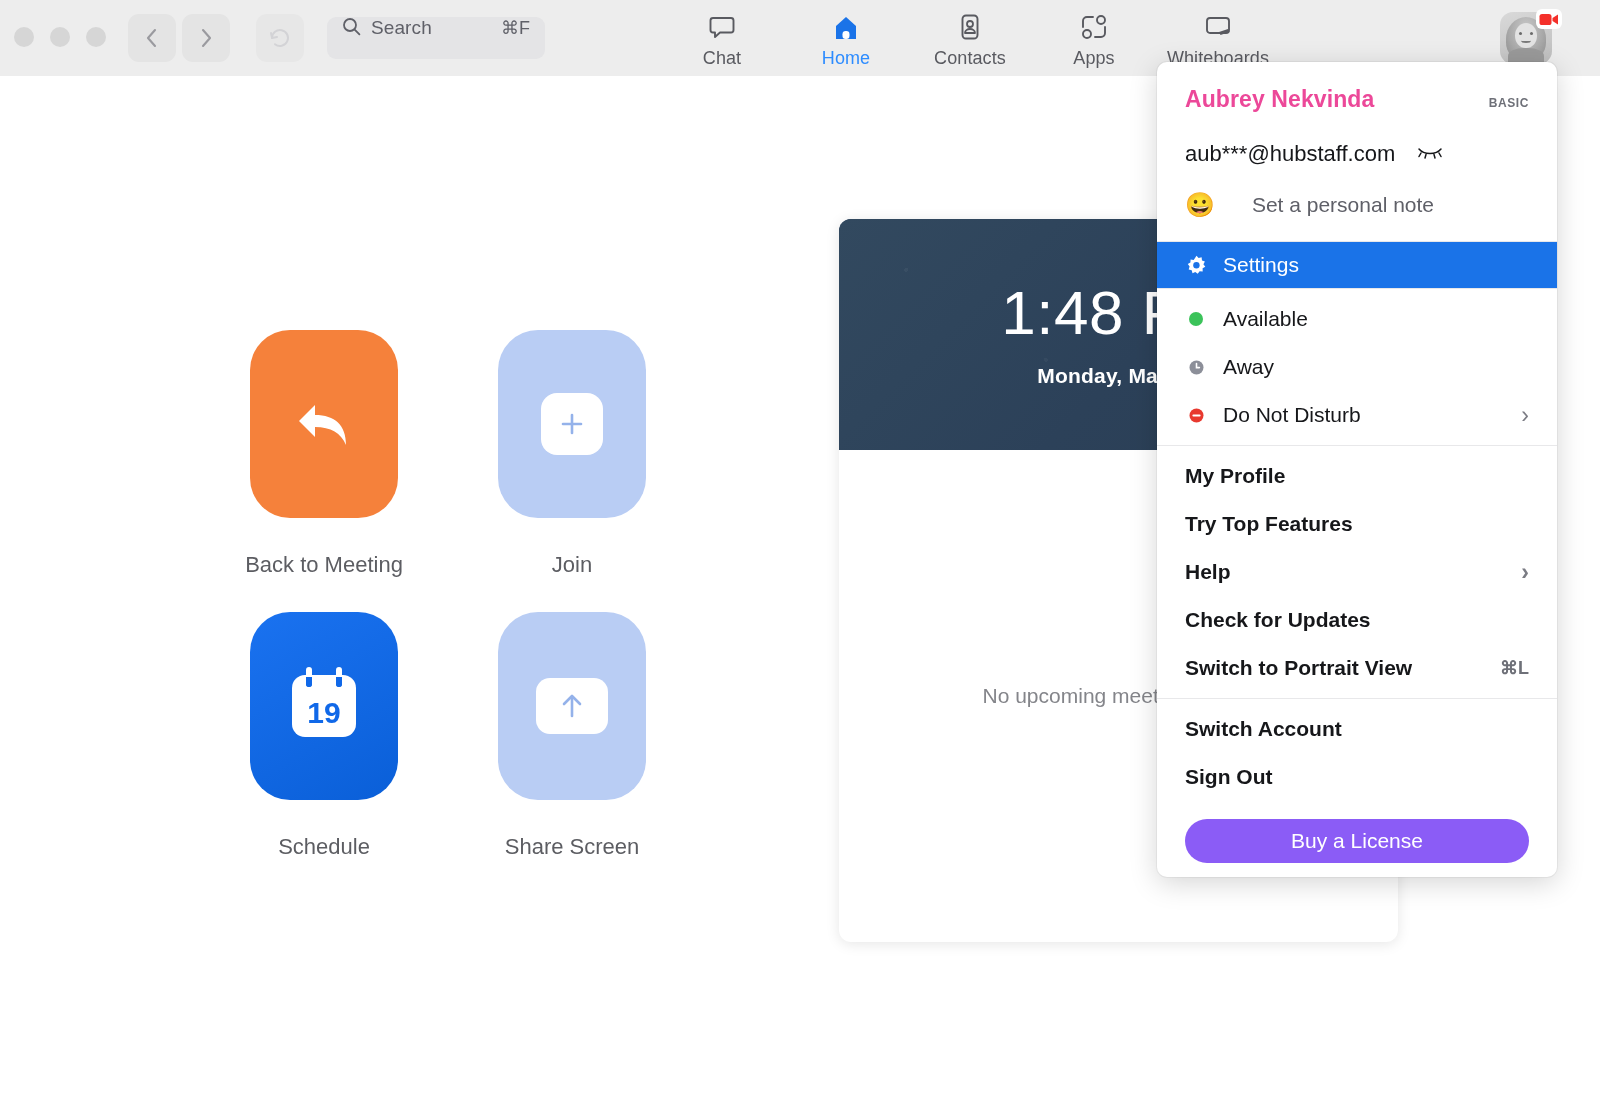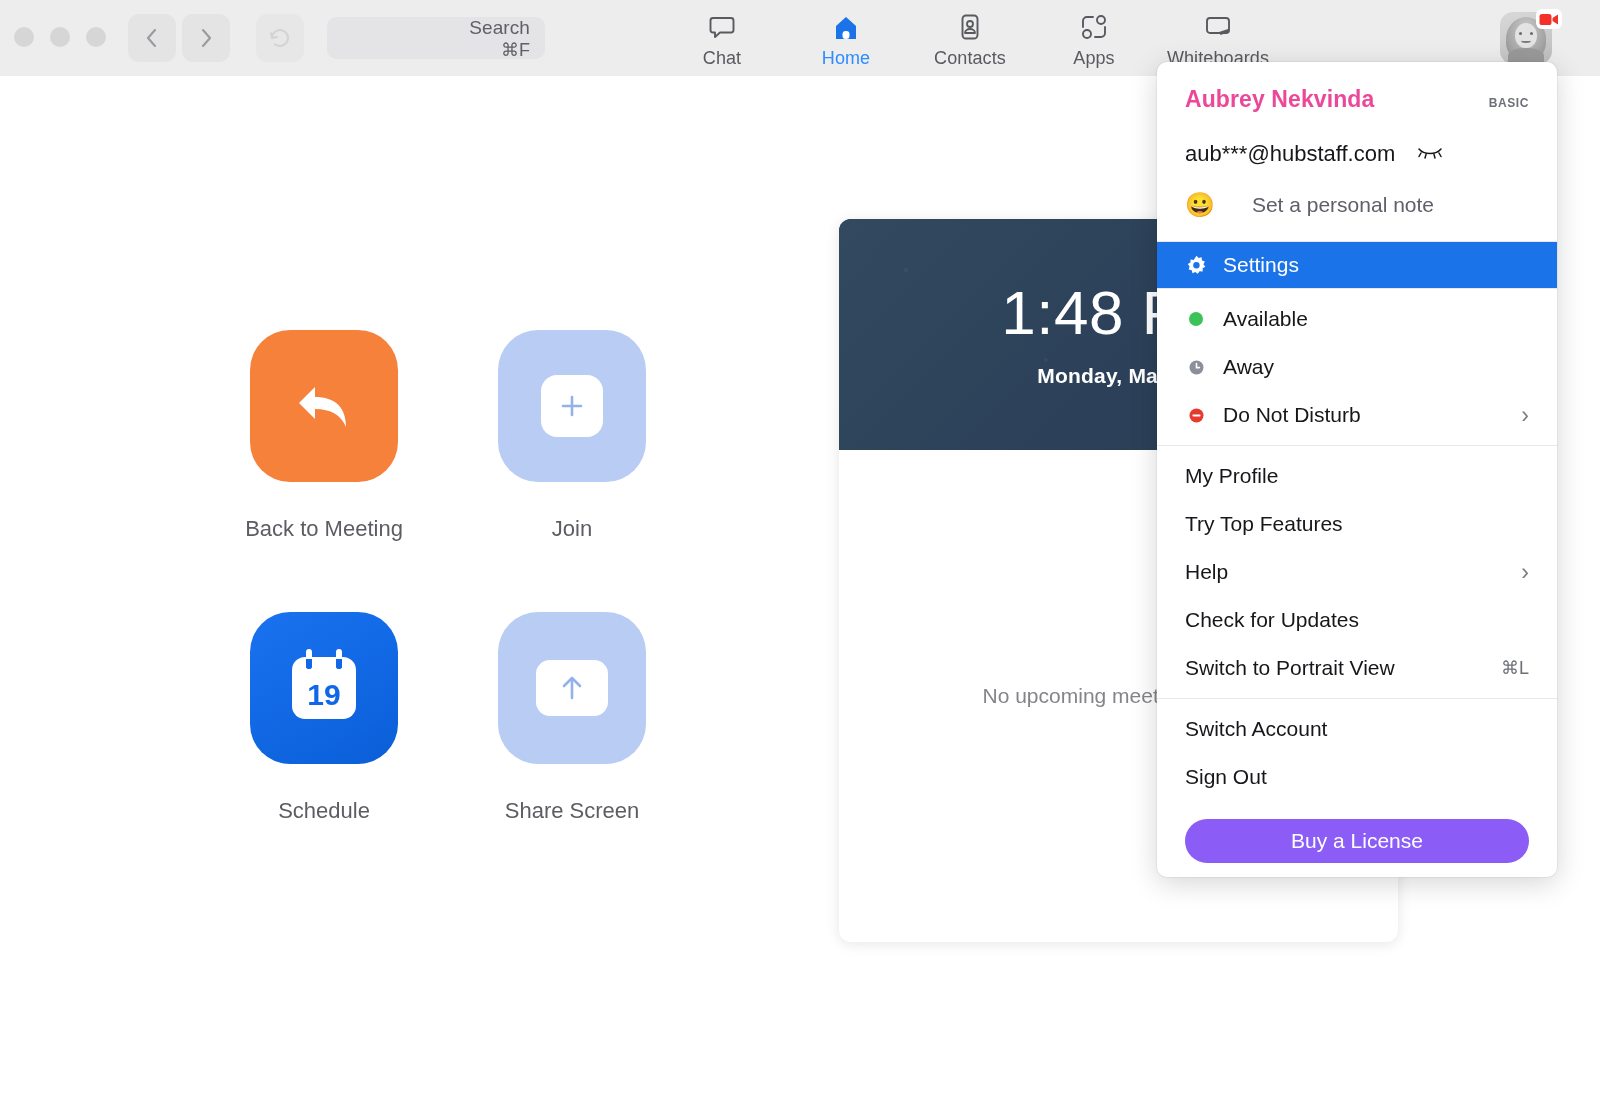--- a/index.html
+++ b/index.html
@@ -25,21 +25,21 @@
     width: 48px; height: 48px; border-radius: 11px; background: #e4e4e4;
     display: flex; align-items: center; justify-content: center;
   }
   .navbtn.ghost { background: #e7e7e7; margin-left: 20px; }
   .chev { stroke: #9a9a9f; stroke-width: 2.1; fill: none; stroke-linecap: round; stroke-linejoin: round; }
 
   .searchbar {
     position: absolute; top: 17px; left: 327px;
     width: 218px; height: 42px; border-radius: 9px;
     background: #e4e4e6;
-    display: flex; align-items: flex-end; padding: 0 15px; flex-direction: column;
+    display: flex; align-items: flex-start; padding: 0 15px;
   }
   .search-ico { margin-right: 10px; display: block; }
   .search-ph { flex: 1; font-size: 19px; color: #5f6068; letter-spacing: .1px; }
   .search-kbd { font-size: 18px; color: #5f6068; }
 
   
   .tabs {
     position: absolute; top: 6px; left: 660px;
     display: flex; align-items: flex-start; gap: 0;
   }
@@ -82,21 +82,21 @@
     display: flex; align-items: center; justify-content: center;
   }
 
   
   .actions {
     position: absolute; top: 330px; left: 200px;
     display: grid; grid-template-columns: 248px 248px; grid-template-rows: 282px 282px;
   }
   .action { display: flex; flex-direction: column; align-items: center; cursor: default; }
   .action .tile {
-    width: 148px; height: 152px; border-radius: 40px;
+    width: 148px; height: 188px; border-radius: 40px;
     display: flex; align-items: center; justify-content: center;
   }
   .tile.orange { background: #f5813b; }
   .tile.blue { background: #1068e8; background: linear-gradient(150deg,#1a72f0,#0a5fd8); }
   .tile.light { background: #b9cdf4; }
   .action .alabel { margin-top: 34px; font-size: 22px; color: #5c5d62; }
 
   .inner-sq {
     width: 62px; height: 62px; border-radius: 16px; background: #ffffff;
     display: flex; align-items: center; justify-content: center;
@@ -174,21 +174,21 @@
     position: relative;
   }
   .m-item.hl { background: #1a73e8; color: #ffffff; }
   .m-item .mi-ico { width: 22px; display: flex; align-items: center; justify-content: center; margin-right: 16px; }
   .m-item .mi-label { flex: 1; }
   .m-item .mi-kbd { font-size: 18px; color: #6e7078; }
   .m-item .mi-arrow { color: #7b7c84; font-size: 23px; line-height: 1; }
 
   .group { padding: 6px 0; }
   .group.status .m-item { height: 48px; }
-  .group.links .m-item { height: 48px; }
+  .group.links .m-item { height: 48px; font-weight: bold; }
 
   .dot { width: 14px; height: 14px; border-radius: 50%; display: inline-block; }
   .dot.green { background: #3bc35a; }
 
   .buy-btn {
     margin: 12px 28px 4px 28px; height: 44px; border-radius: 22px;
     background: #8b5cf6; color: #ffffff; font-size: 21px;
     display: flex; align-items: center; justify-content: center;
   }
 </style>

